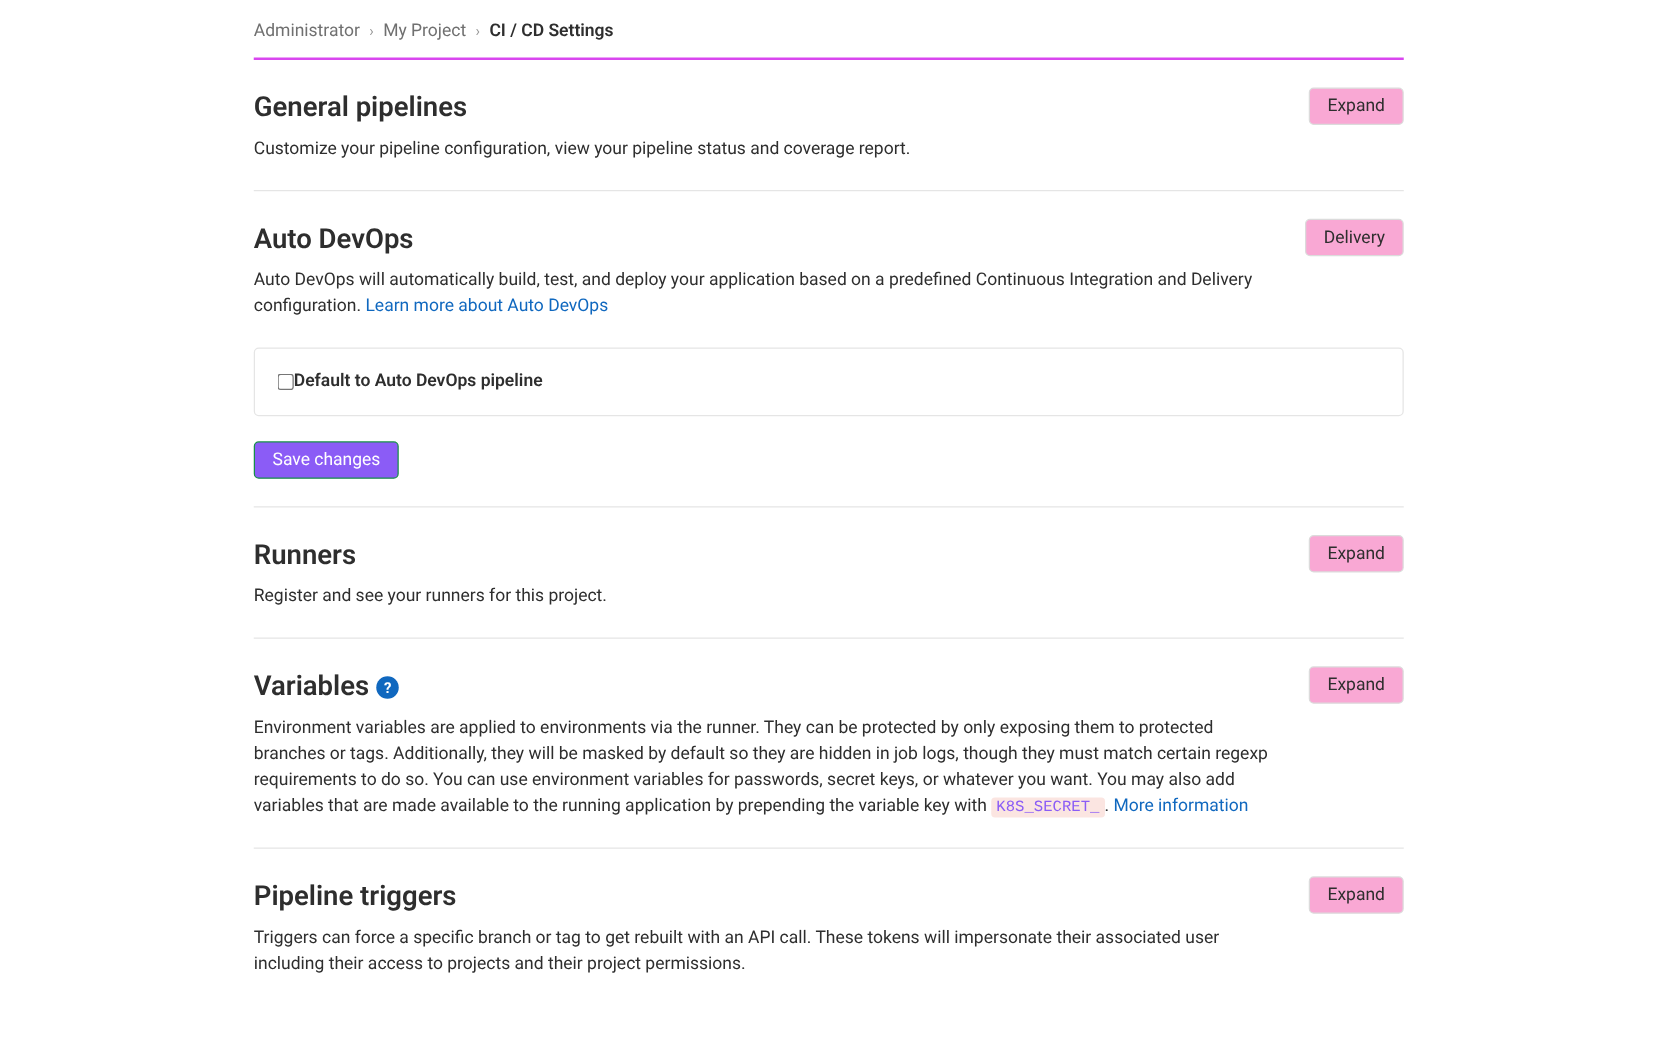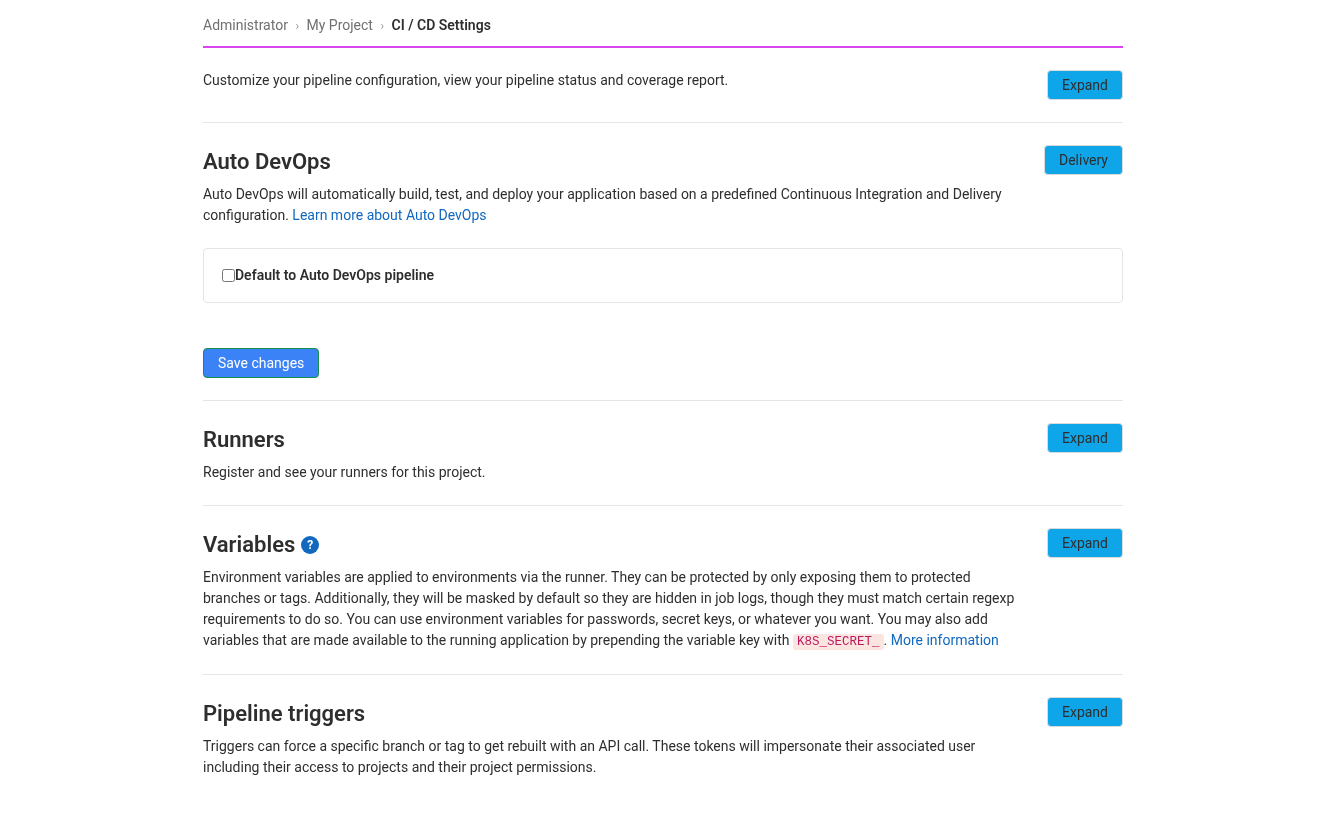--- a/index.html
+++ b/index.html
@@ -57,31 +57,30 @@
       color: #2e2e2e;
     }
     .btn {
       display: inline-flex;
       align-items: center;
       justify-content: center;
       padding: 6px 14px;
       font-size: 14px;
       border-radius: 4px;
       border: 1px solid #dbdbdb;
-      background: #0ea5e9;
+      background: #f9a8d4;
       color: #2e2e2e;
       cursor: pointer;
       white-space: nowrap;
       font-family: inherit;
     }
     .btn-success {
-      background: #3b82f6;
+      background: #8b5cf6;
       border-color: #168f48;
       color: #fff;
-      margin-top: 25px;
     }
 
     .settings-box {
       border: 1px solid #e5e5e5;
       border-radius: 4px;
       padding: 16px 18px;
       margin-top: 22px;
     }
     .checkbox-row {
       display: flex;
@@ -105,21 +104,21 @@
 
     a.link {
       color: #1068bf;
       text-decoration: none;
     }
 
     code.inline-code {
       font-family: "SFMono-Regular", Consolas, "Liberation Mono", Menlo, monospace;
       font-size: 12.5px;
       background: #fbe5e1;
-      color: #be185d;
+      color: #8b5cf6;
       padding: 1px 4px;
       border-radius: 3px;
     }
 
     .help-icon {
       display: inline-flex;
       align-items: center;
       justify-content: center;
       width: 18px;
       height: 18px;
@@ -140,20 +139,21 @@
     <a href="#">Administrator</a>
     <span class="sep">›</span>
     <a href="#">My Project</a>
     <span class="sep">›</span>
     <span class="current">CI / CD Settings</span>
   </nav>
 
   <section class="section">
     <div class="section-header">
       <div class="section-header-text">
+        <h2 class="section-title">General pipelines</h2>
         <p class="section-desc">Customize your pipeline configuration, view your pipeline status and coverage report.</p>
       </div>
       <button class="btn">Expand</button>
     </div>
   </section>
 
   <section class="section">
     <div class="section-header">
       <div class="section-header-text">
         <h2 class="section-title">Auto DevOps</h2>

